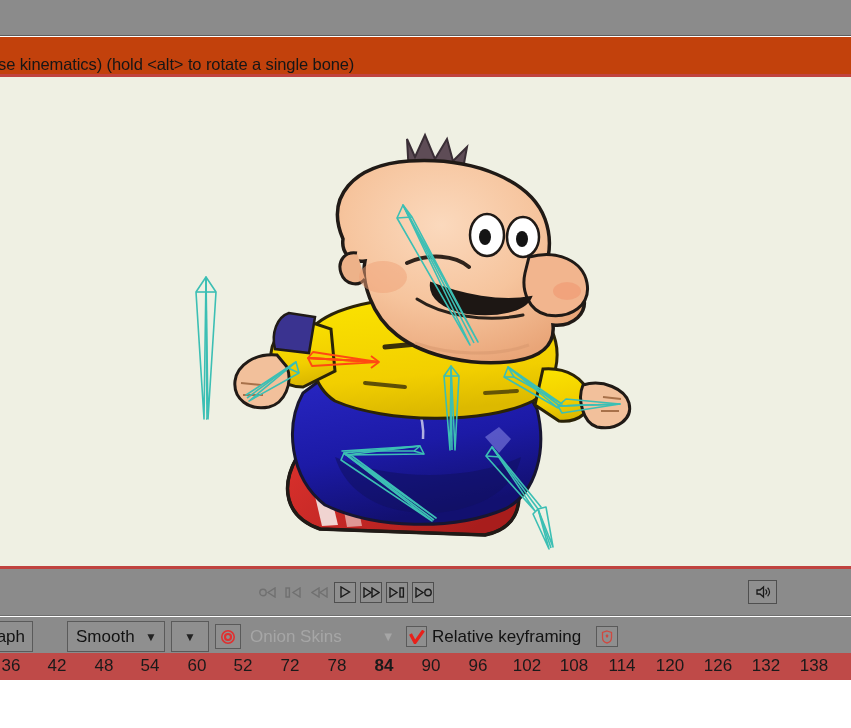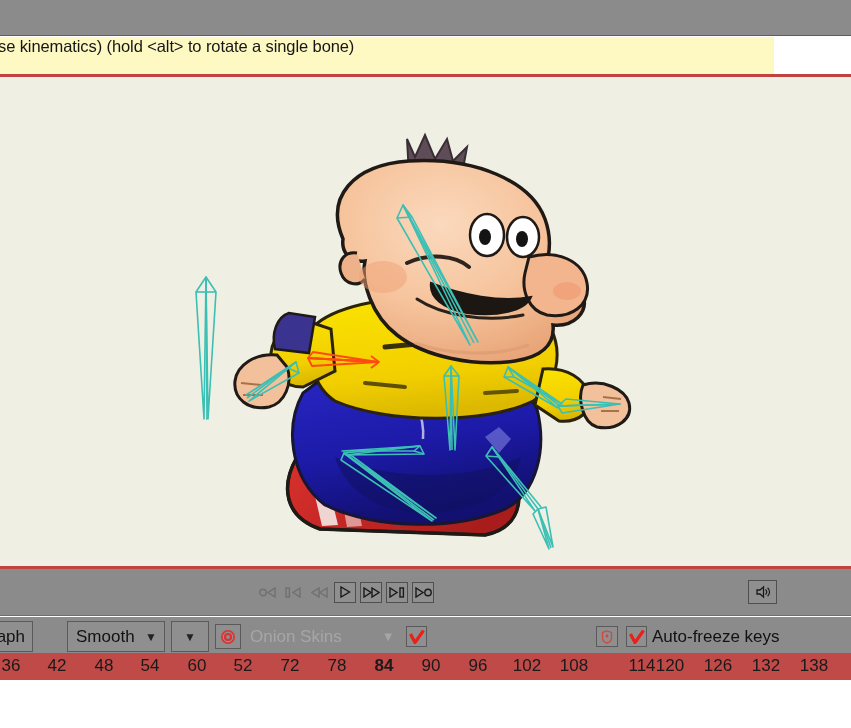--- a/index.html
+++ b/index.html
@@ -26,25 +26,25 @@
     position: absolute;
     left: 0; top: 0;
     width: 851px; height: 36px;
     background: #8b8b8b;
     border-bottom: 1px solid #5e5e5e;
     box-sizing: border-box;
   }
   .hintbar {
     position: absolute;
     left: 0; top: 37px;
-    width: 774px; height: 37px;
-    background: #fef9c3;
-    box-sizing: border-box;
-    display: flex;
-    align-items: flex-start;
+    width: 851px; height: 37px;
+    background: #c2410c;
+    box-sizing: border-box;
+    display: flex;
+    align-items: flex-end;
   }
   .hint-text {
     font-size: 16.5px;
     color: #161616;
     white-space: nowrap;
     padding-left: 0px;
     margin-left: -2px;
     letter-spacing: -0.1px;
   }
   .redline {
@@ -552,54 +552,47 @@
       <span class="onion-label">Onion Skins</span>
       <span class="caret">▼</span>
     </div>
 
     <div class="chk-group" id="relative-kf-group">
       <div class="checkbox">
         <svg width="16" height="14" viewBox="0 0 16 14">
           <path d="M1.5 4 L 6 12.5 L 14.5 0.5" fill="none" stroke="#e8201a" stroke-width="3.2" stroke-linecap="butt"></path>
         </svg>
       </div>
+      <span class="chk-label">Relative keyframing</span>
     </div>
 
     <div class="icon-btn-sq" id="shield-btn">
       <svg width="12" height="14" viewBox="0 0 12 14">
         <path d="M6 1 L 10.5 2.5 L 10.5 7.5 C 10.5 10.5, 8 12.5, 6 13 C 4 12.5, 1.5 10.5, 1.5 7.5 L 1.5 2.5 Z" fill="none" stroke="#d04840" stroke-width="1.3"></path>
         <path d="M6 4.5 C 7.6 4.5, 8 6.2, 6 8 C 4 6.2, 4.4 4.5, 6 4.5 Z" fill="#d04840"></path>
       </svg>
     </div>
 
-    <div class="chk-group" id="autofreeze-group">
-      <div class="checkbox">
-        <svg width="16" height="14" viewBox="0 0 16 14">
-          <path d="M1.5 4 L 6 12.5 L 14.5 0.5" fill="none" stroke="#e8201a" stroke-width="3.2" stroke-linecap="butt"></path>
-        </svg>
-      </div>
-      <span class="chk-label">Auto-freeze keys</span>
-    </div>
   </div>
 
   <div class="ruler" id="timeline-ruler">
       <span class="ruler-num" style="left: 11px;">36</span>
       <span class="ruler-num" style="left: 57px;">42</span>
       <span class="ruler-num" style="left: 104px;">48</span>
       <span class="ruler-num" style="left: 150px;">54</span>
       <span class="ruler-num" style="left: 197px;">60</span>
       <span class="ruler-num" style="left: 243px;">52</span>
       <span class="ruler-num" style="left: 290px;">72</span>
       <span class="ruler-num" style="left: 337px;">78</span>
       <span class="ruler-num" style="left: 384px; font-weight: bold;">84</span>
       <span class="ruler-num" style="left: 431px;">90</span>
       <span class="ruler-num" style="left: 478px;">96</span>
       <span class="ruler-num" style="left: 527px;">102</span>
       <span class="ruler-num" style="left: 574px;">108</span>
-      <span class="ruler-num" style="left: 642px;">114</span>
+      <span class="ruler-num" style="left: 622px;">114</span>
       <span class="ruler-num" style="left: 670px;">120</span>
       <span class="ruler-num" style="left: 718px;">126</span>
       <span class="ruler-num" style="left: 766px;">132</span>
       <span class="ruler-num" style="left: 814px;">138</span>
     </div>
 
   <div class="below-ruler"></div>
 </div>
 
 </body></html>

